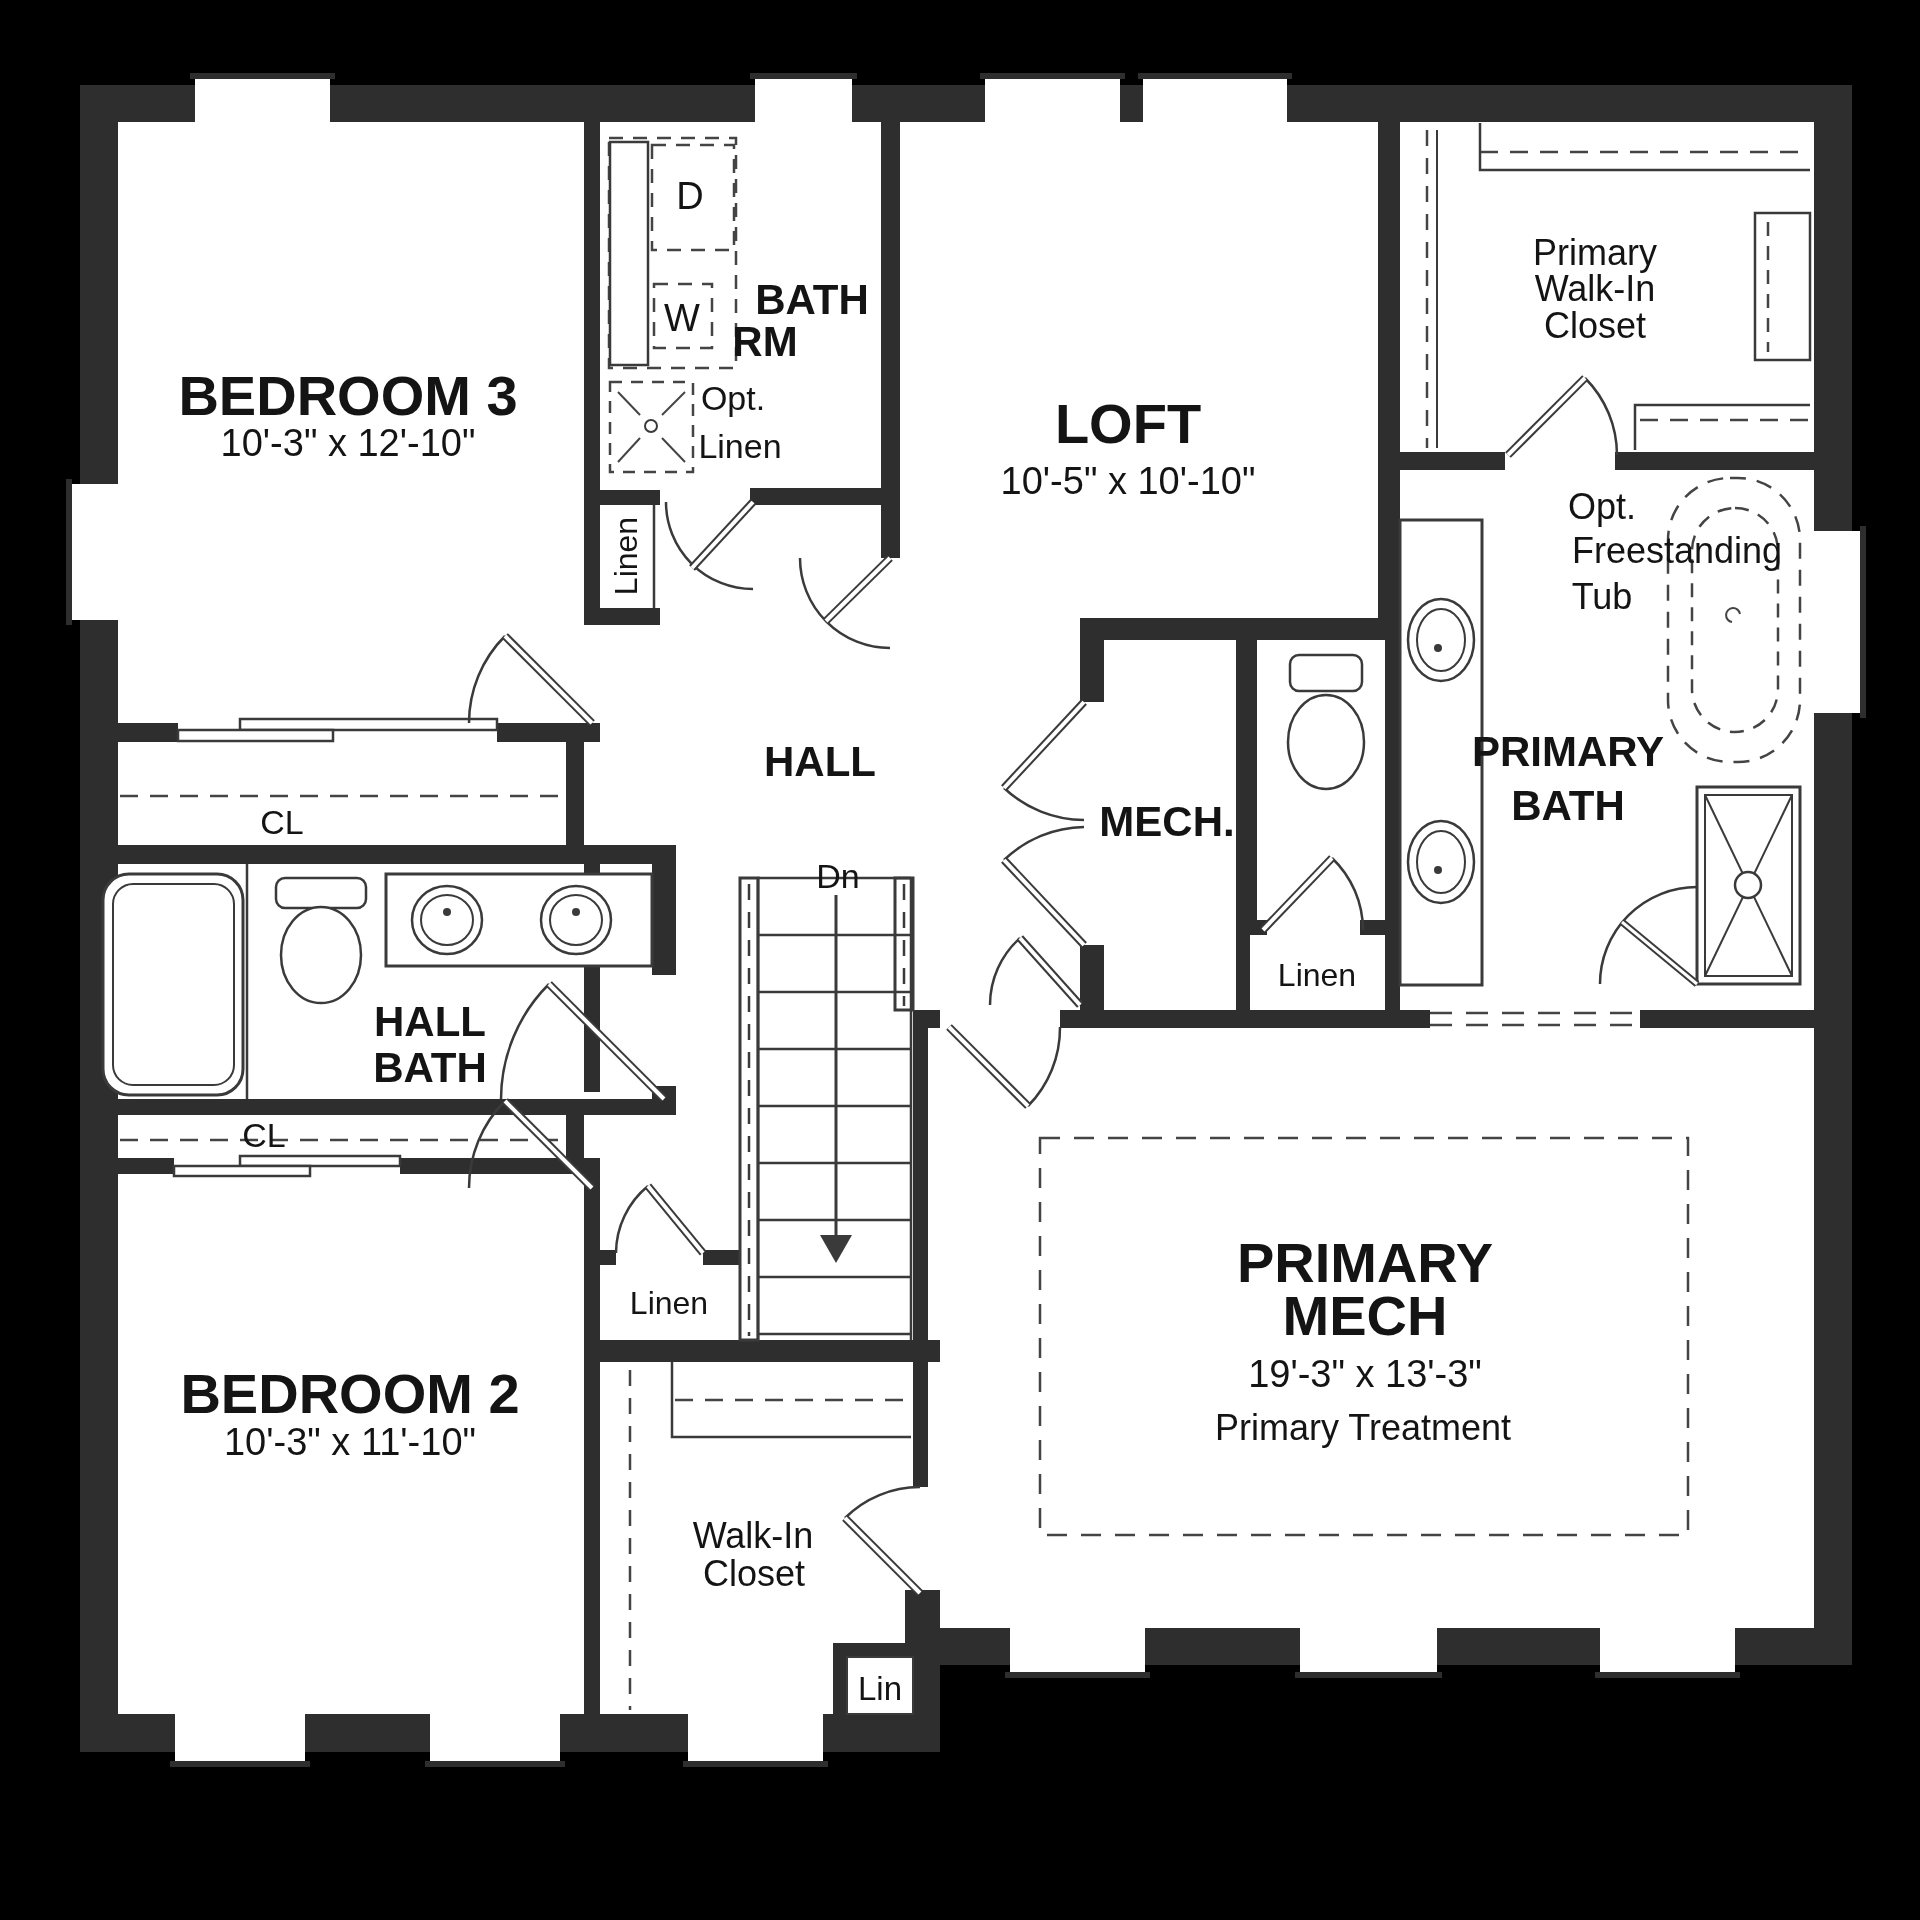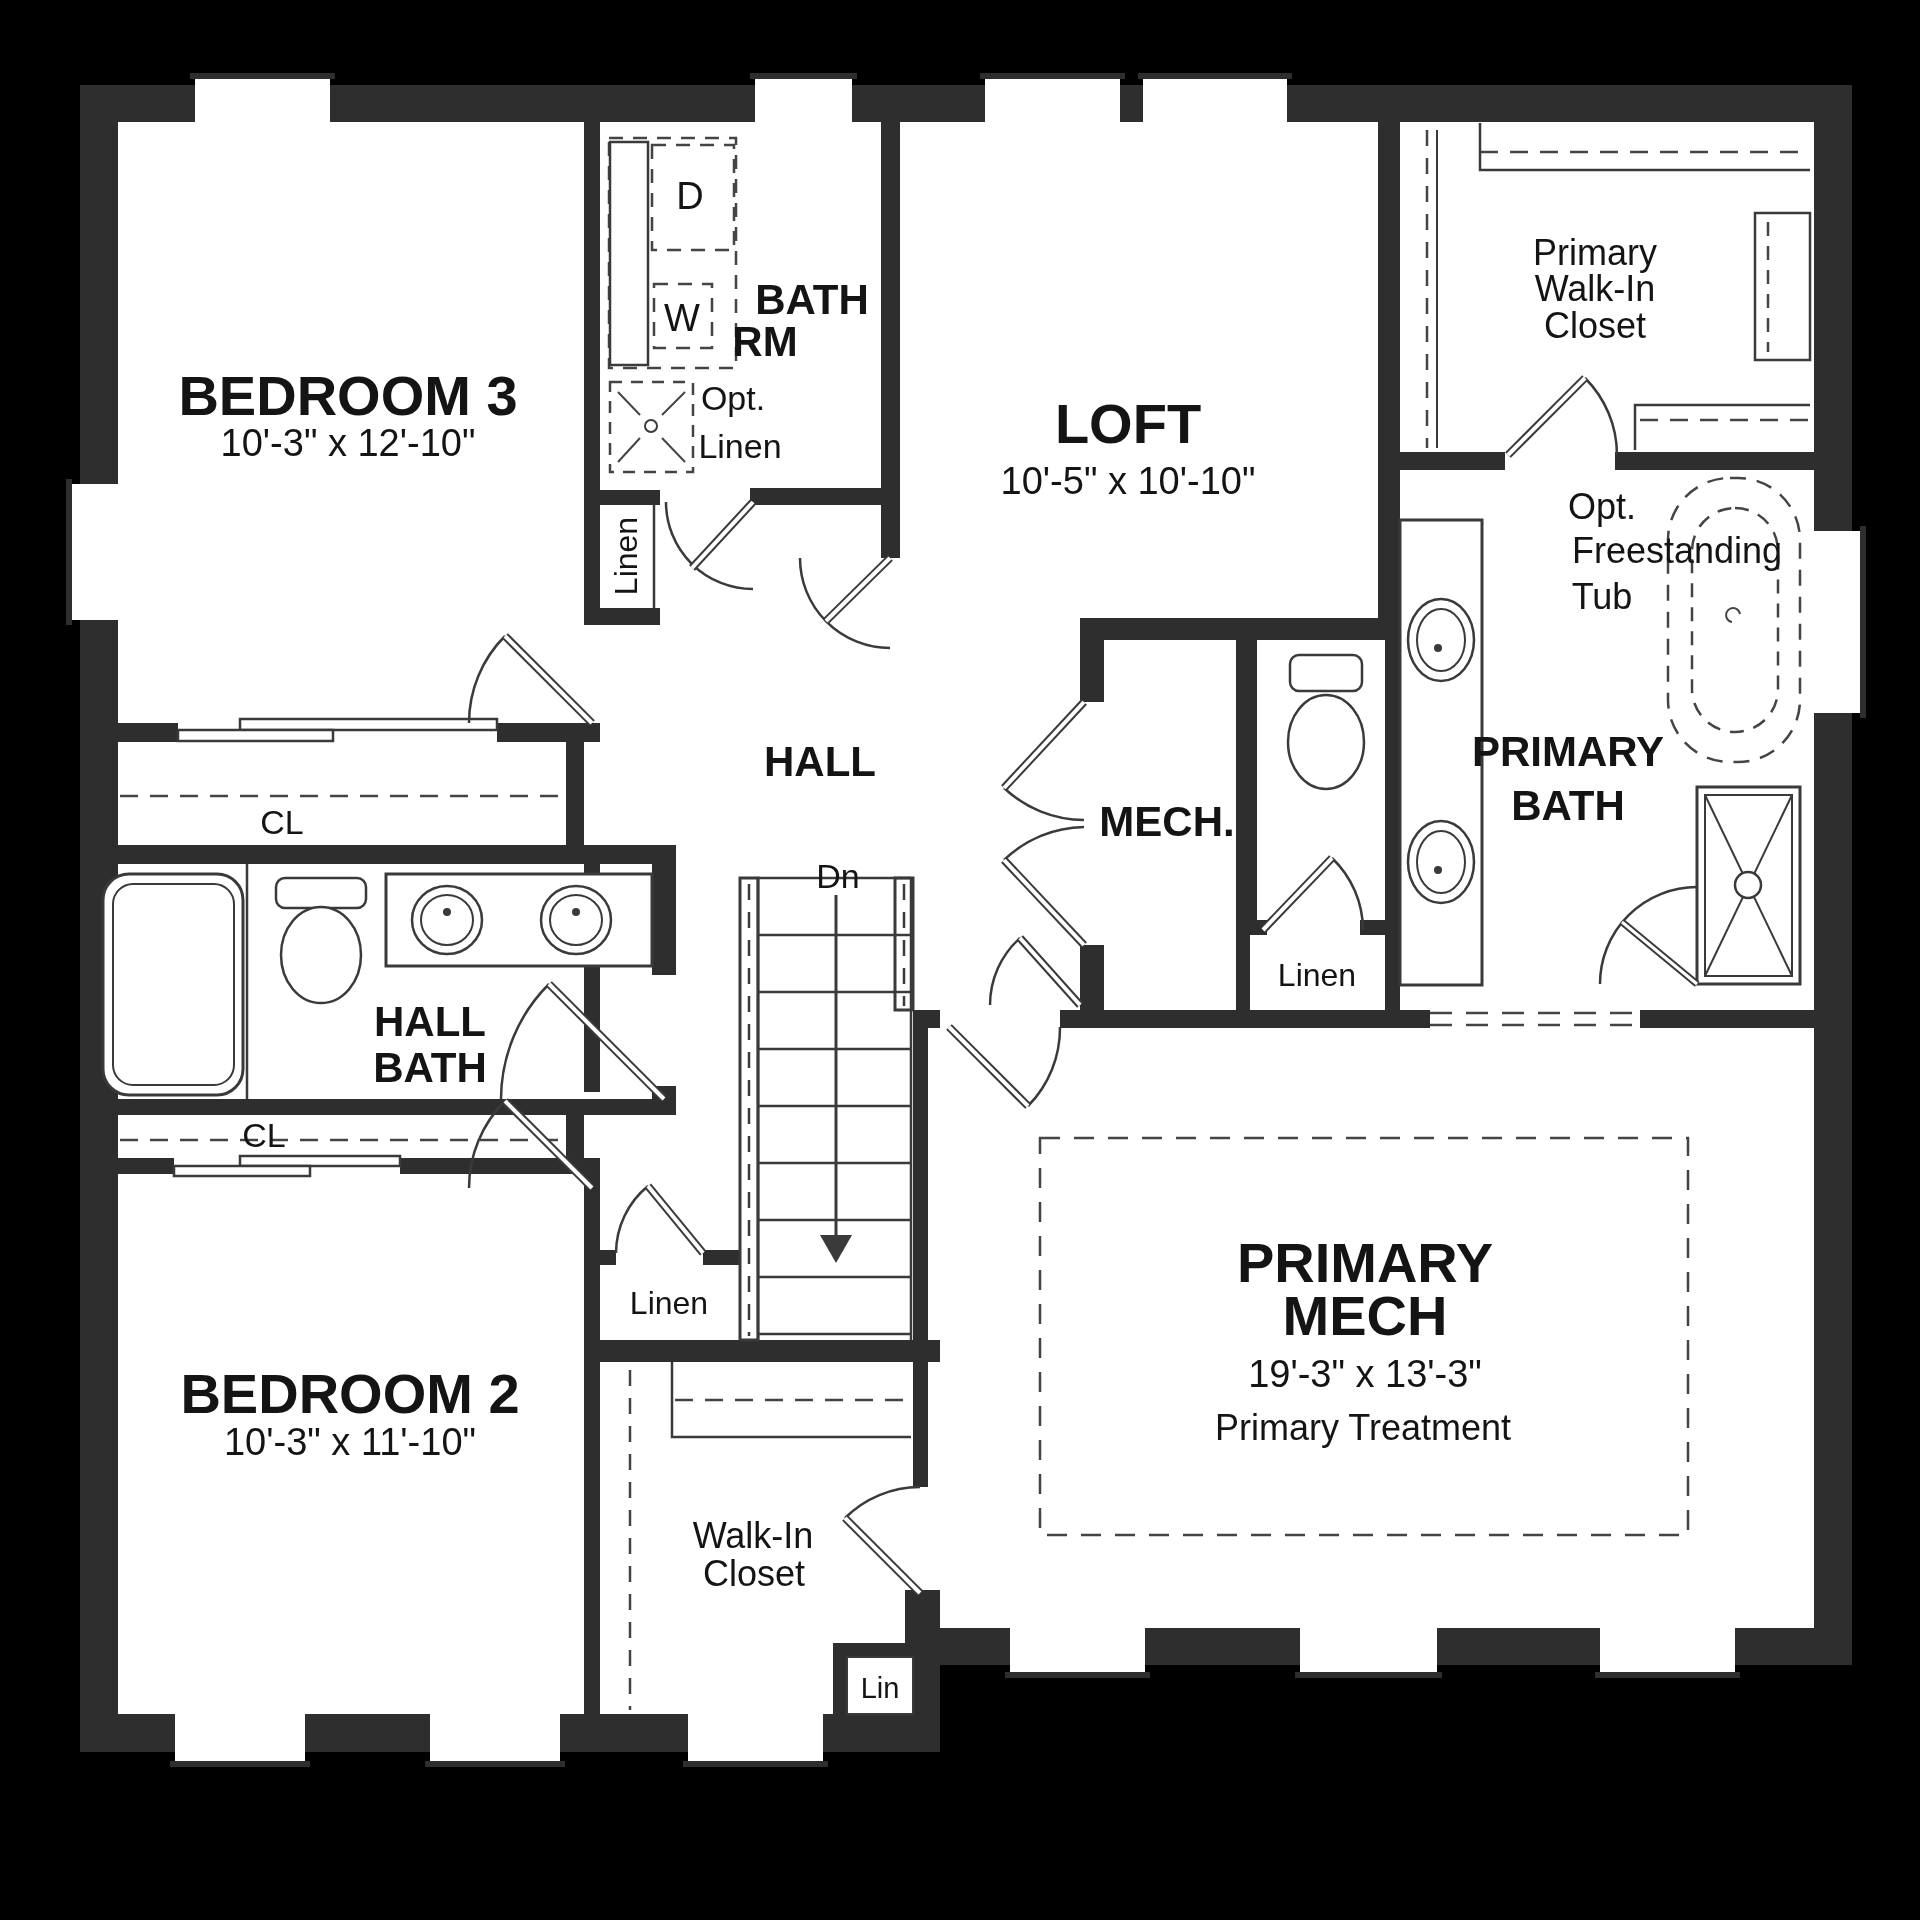--- a/index.html
+++ b/index.html
@@ -13,21 +13,21 @@
     white-space:nowrap;
     line-height:1;
   }
   .rot{transform:translate(-50%,-50%) rotate(-90deg);}
   .f48b{font-size:56px;font-weight:700;}
   .f42b{font-size:42px;font-weight:700;}
   .f38{font-size:38px;}
   .f36{font-size:36px;}
   .f34{font-size:34px;}
   .f32{font-size:32px;}
-  .f29{font-size:29px;}
+  .f29{font-size:33px;}
 </style>
 </head>
 <body>
 
 <div id="plan">
 
 <svg width="1920" height="1920" viewBox="0 0 1920 1920">
 
   <rect x="0" y="0" width="1920" height="1920" fill="#000000"></rect>
 

